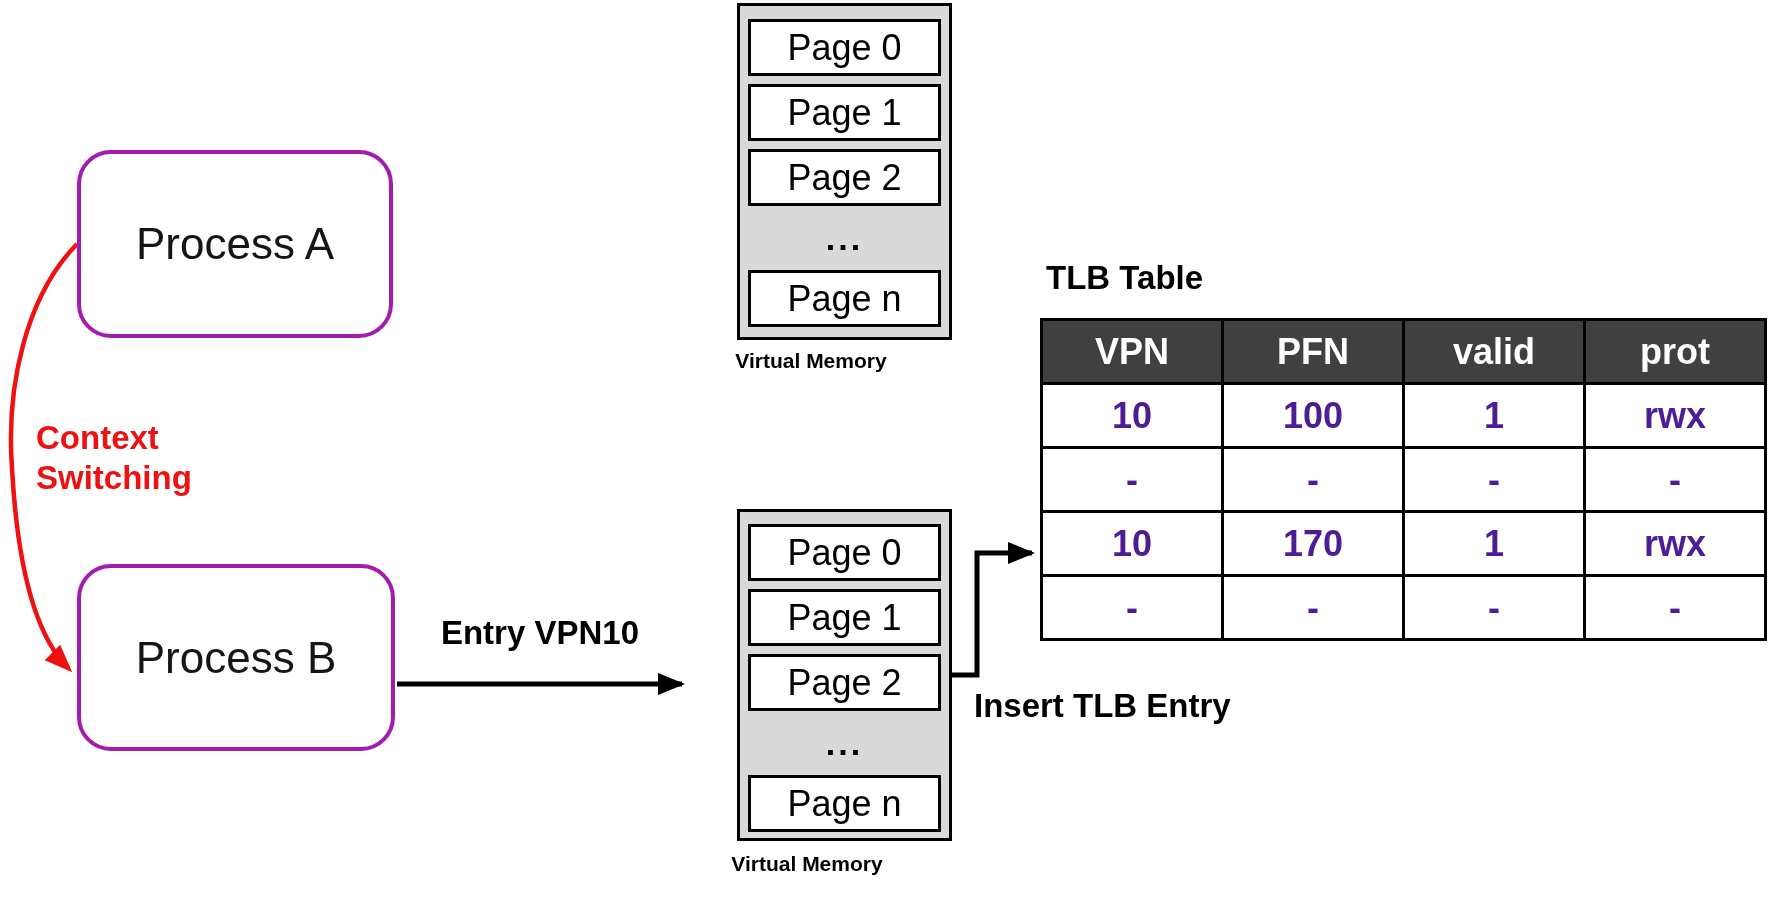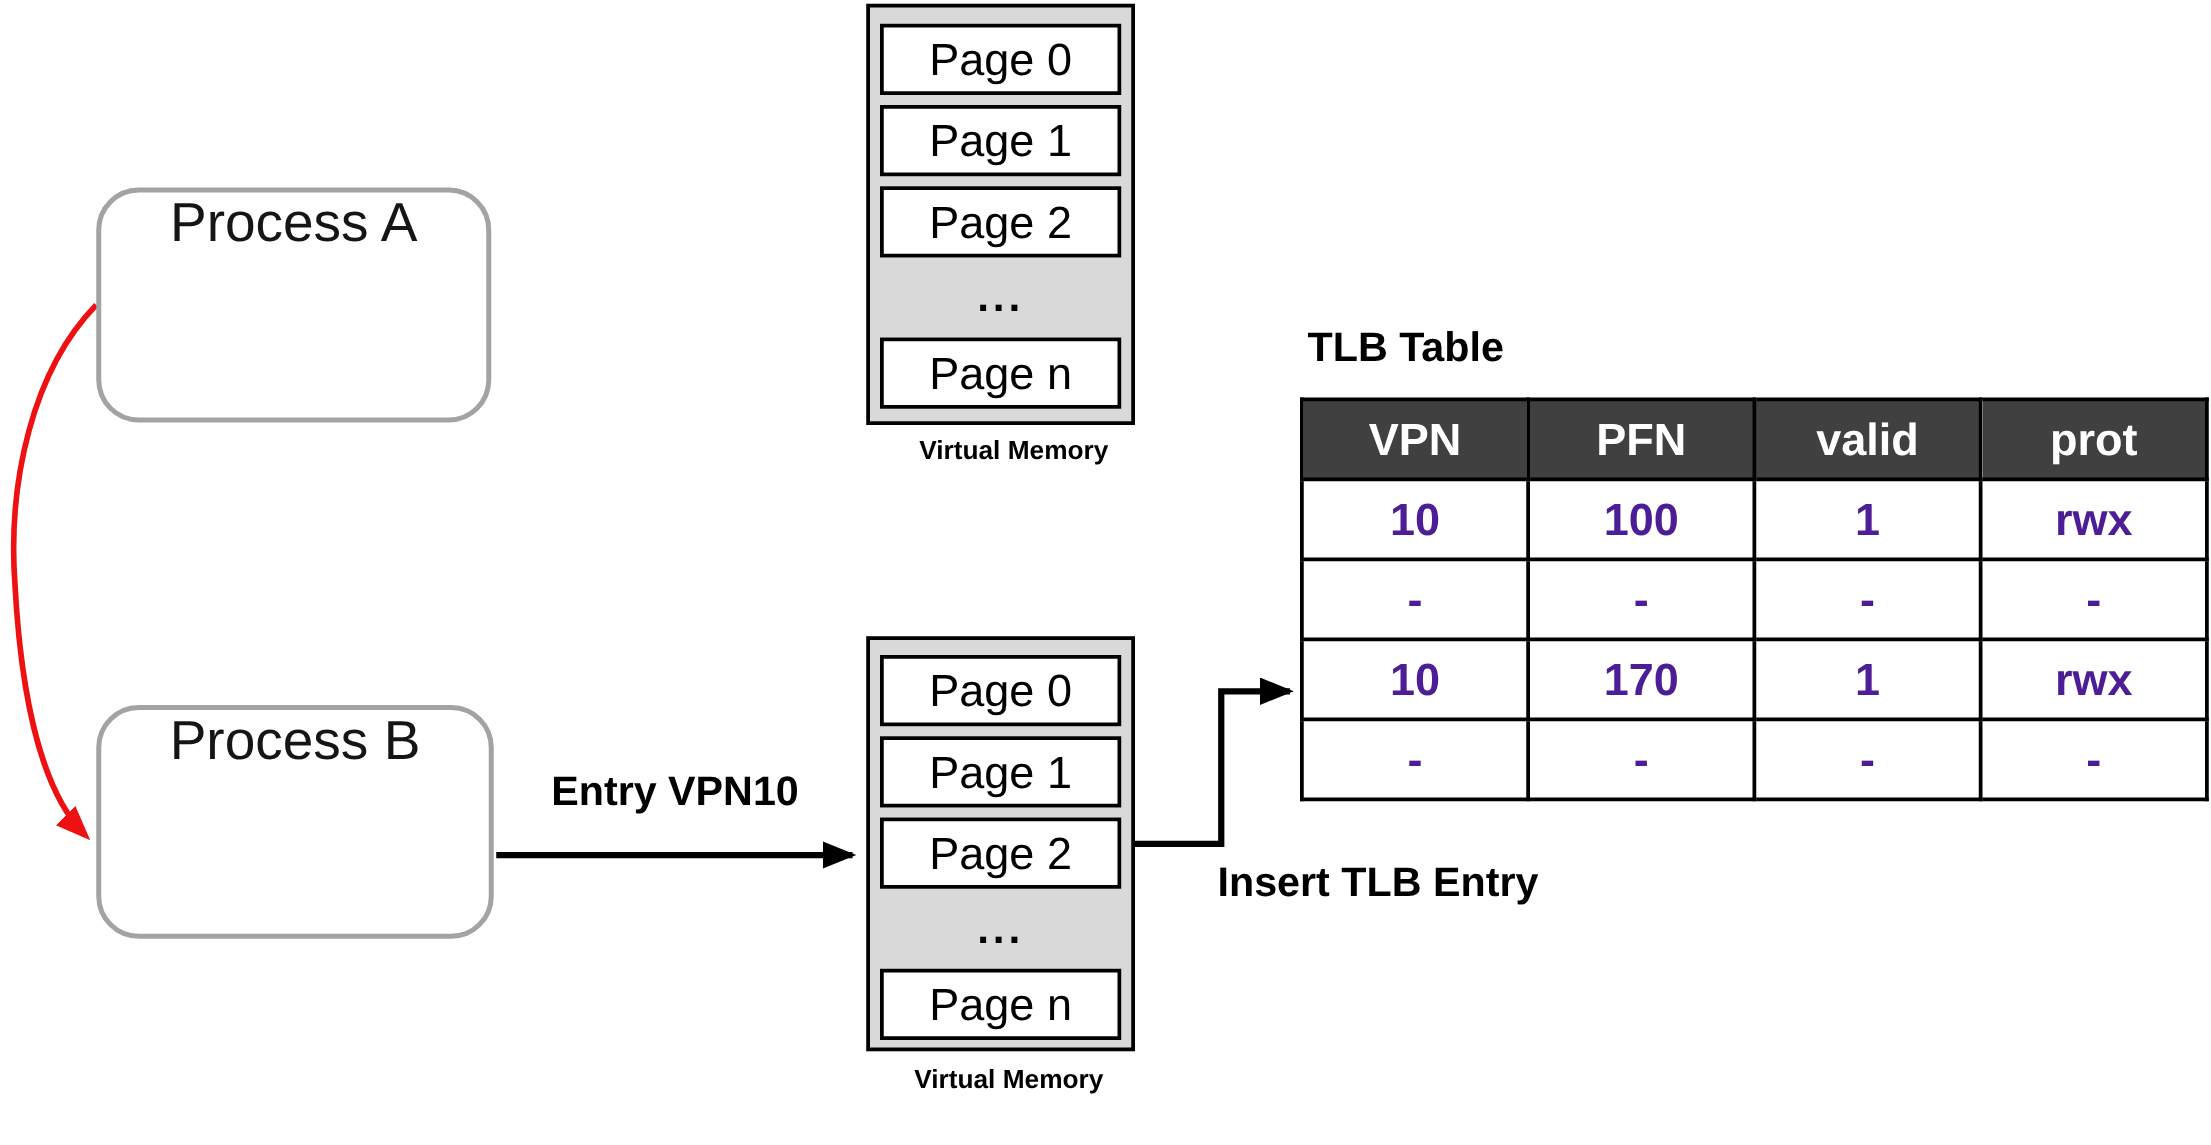--- a/index.html
+++ b/index.html
@@ -9,35 +9,35 @@
     --table-header-text:#ffffff;
   }
   html,body{margin:0;padding:0;background:#ffffff;}
   #canvas{
     position:relative;width:1769px;height:916px;background:#ffffff;
     font-family:"Liberation Sans", sans-serif;color:#000;overflow:hidden;
   }
   svg.arrow-layer{position:absolute;left:0;top:0;width:1769px;height:916px;pointer-events:none;}
 
   .process-box{
-    position:absolute;background:#ffffff;border:4px solid #a3a3a3;border-radius:34px;
-    display:flex;justify-content:center;font-size:44px;color:#151515;
+    position:absolute;background:#ffffff;border:4px solid #a21caf;border-radius:34px;
+    display:flex;align-items:center;justify-content:center;font-size:44px;color:#151515;
     box-sizing:border-box;
   }
   #process-a{left:77px;top:150px;width:316px;height:188px;}
   #process-b{left:77px;top:564px;width:318px;height:187px;}
 
   .red-label{
     position:absolute;left:36px;top:418px;width:180px;
     font-size:33px;font-weight:bold;line-height:40px;color:var(--arrow-red);
   }
 
   .vm-stack{
     position:absolute;width:215px;box-sizing:border-box;background:var(--stack-fill);
-    border:3px solid #000;display:flex;flex-direction:column;gap:8px;padding:13px 8px;
+    border:3px solid #000;display:flex;flex-direction:column;gap:8px;padding:13px 8px;margin-left:44px;
   }
   #vm-top{left:693px;top:3px;height:337px;}
   #vm-bottom{left:693px;top:509px;height:332px;padding-top:12px;padding-bottom:12px;}
   .page-box{
     flex:none;height:57px;box-sizing:border-box;background:#ffffff;border:3px solid #000;
     display:flex;align-items:center;justify-content:center;font-size:36px;color:#000;
   }
   .vm-ellipsis{
     flex:none;height:48px;display:flex;align-items:center;justify-content:center;
     font-size:34px;font-weight:bold;letter-spacing:3px;color:#000;
@@ -87,20 +87,21 @@
   </svg>
 
   <div class="process-box" id="process-a">
     <span>Process A</span>
   </div>
 
   <div class="process-box" id="process-b">
     <span>Process B</span>
   </div>
 
+  <div class="red-label">Context Switching</div>
 
   <div class="vm-stack" id="vm-top">
     <div class="page-box">
       <span>Page 0</span>
     </div>
     <div class="page-box">
       <span>Page 1</span>
     </div>
     <div class="page-box">
       <span>Page 2</span>

